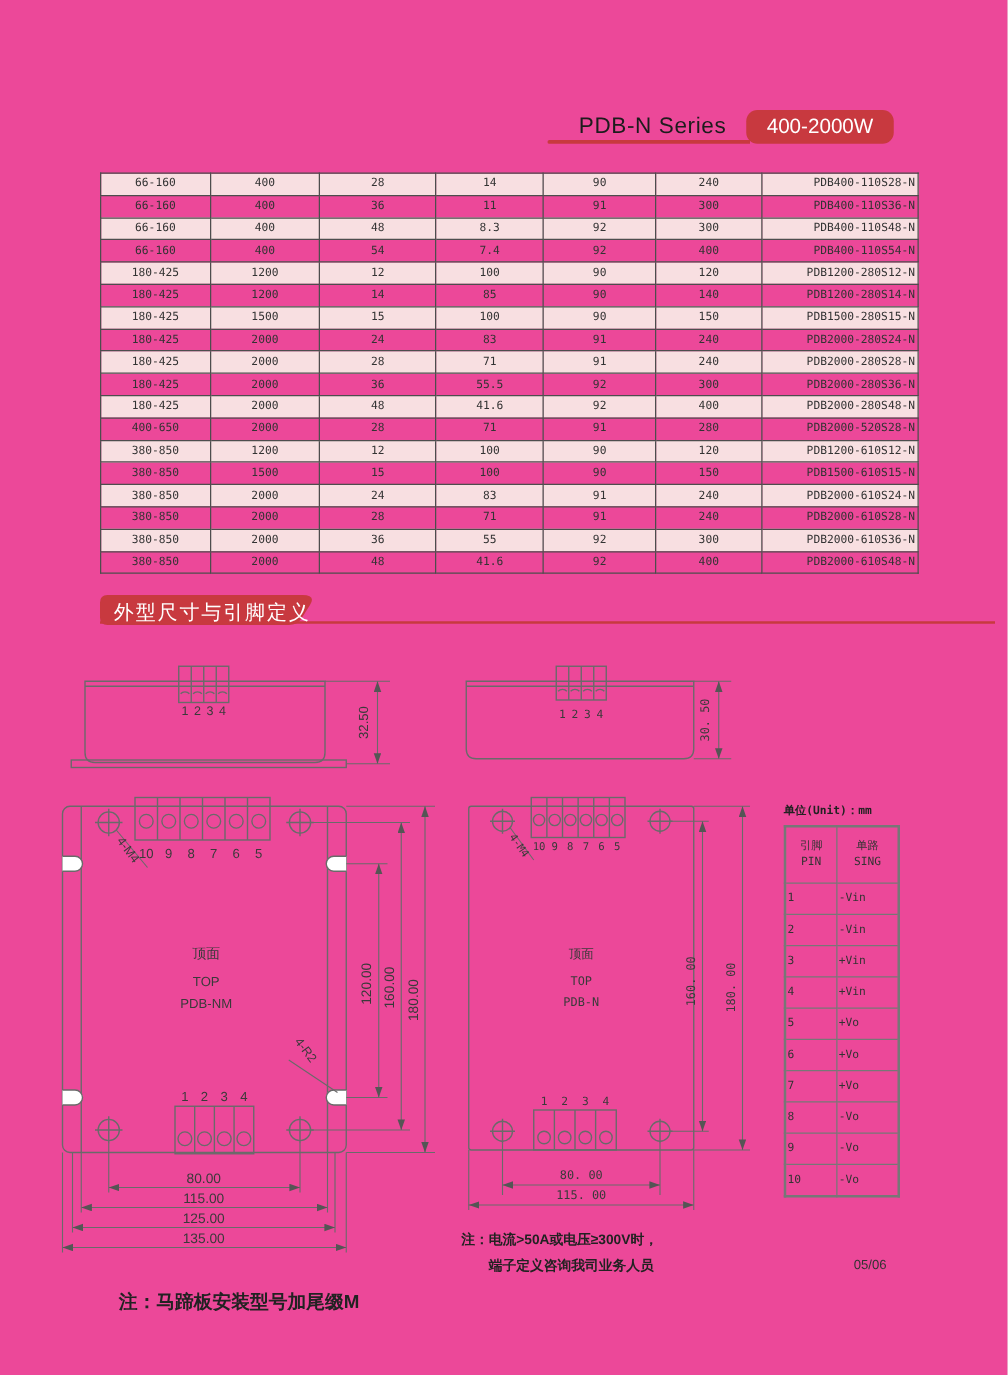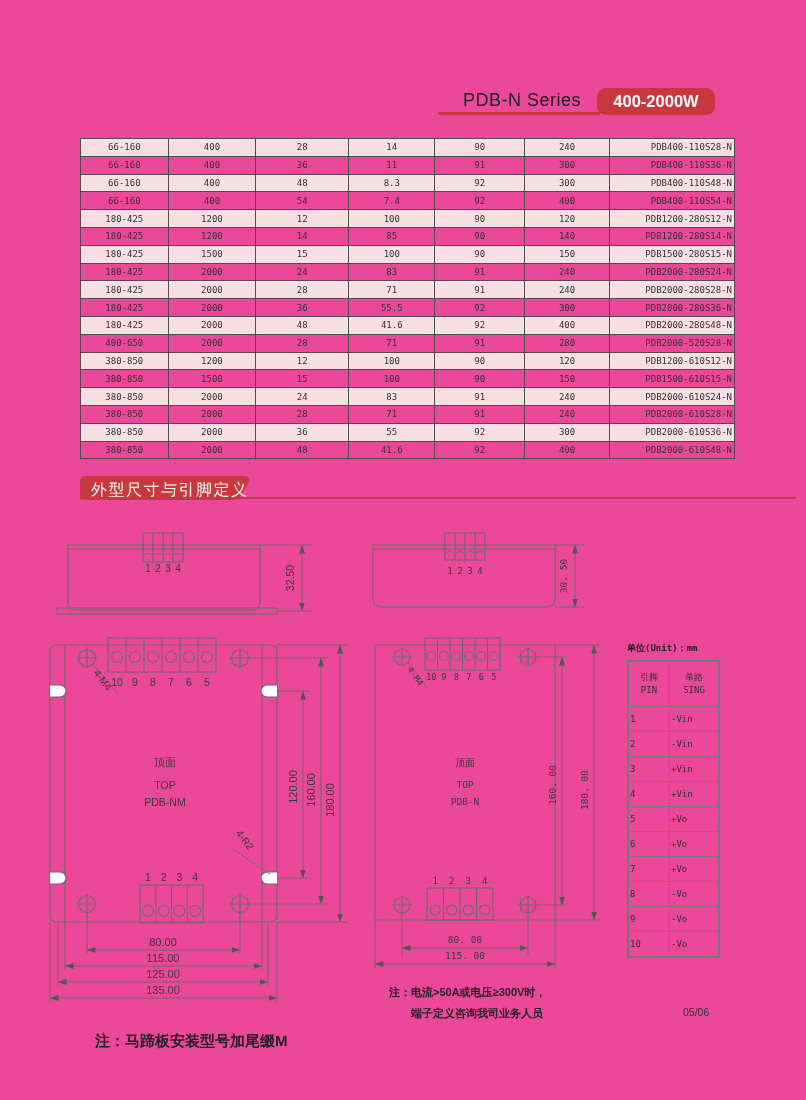--- a/index.html
+++ b/index.html
@@ -3,39 +3,39 @@
 <meta charset="utf-8">
 <style>
   html,body{margin:0;padding:0;background:#e9e9e9;}
   .page{position:relative;width:806px;height:1100px;background:#ec4899;margin:0 auto;
         font-family:"Liberation Sans",sans-serif;overflow:hidden;}
   
   .series-title{position:absolute;left:463px;top:90px;font-size:18px;color:#1c1c1c;letter-spacing:.5px;}
   .title-rule{position:absolute;left:438px;top:112px;width:162px;height:3px;background:var(--accent);
               border-radius:3px 0 0 3px;}
   .power-badge{position:absolute;left:597px;top:88px;width:118px;height:27px;background:var(--accent);
-               border-radius:9px;color:#fff;font-size:16.5px;text-align:center;line-height:27px;font-weight:bold;}
+               border-radius:9px;color:#fff;font-size:16.5px;text-align:center;line-height:27px;}
   
   table.spec{position:absolute;left:80px;top:138px;width:655px;border-collapse:collapse;
              font-family:"DejaVu Sans Mono",monospace;font-size:9px;color:#333;}
   table.spec td{border:1px solid #4d4d4d;height:16.8px;text-align:center;padding:0 2px;}
   table.spec tr:nth-child(odd) td{background:var(--row-pink);}
   table.spec td.pn{text-align:right;padding-left:8px;}
   table.spec{border:1.5px solid #3f3f3f;}
   
   .section-line{position:absolute;left:80px;top:497px;width:716px;height:2px;background:var(--accent);}
   .section-bar{position:absolute;left:80px;top:476px;width:180px;height:24px;}
   .section-bar-label{position:absolute;left:91px;top:480px;color:#fff;font-size:16px;font-weight:normal;
                      letter-spacing:1.5px;}
   
   svg text{fill:#3a3a3a;}
   .dsans{font-family:"Liberation Sans",sans-serif;}
   .dmono{font-family:"DejaVu Sans Mono",monospace;}
   .note-left{position:absolute;left:95px;top:1032px;font-size:15px;color:#222;font-weight:bold;}
-  .note-right{position:absolute;left:389px;top:982px;font-size:11px;color:#222;font-weight:bold;line-height:1.9;}
+  .note-right{position:absolute;left:369px;top:982px;font-size:11px;color:#222;font-weight:bold;line-height:1.9;}
   .note-right .l2{padding-left:22px;}
   .page-num{position:absolute;left:683px;top:1006px;font-size:10.5px;color:#333;}
   
   .pin-wrap{position:absolute;left:627px;top:642px;width:96px;}
   .unit-label{font-size:9px;font-weight:bold;color:#222;font-family:"DejaVu Sans Mono",monospace;margin-bottom:5px;}
   table.pins{border-collapse:collapse;font-family:"DejaVu Sans Mono",monospace;font-size:9px;color:#333;
              border:2px solid #777;}
   table.pins th,table.pins td{border:1px solid #777;}
   table.pins th{width:38px;height:42px;font-weight:normal;}
   table.pins th span{display:block;line-height:1.5;}

